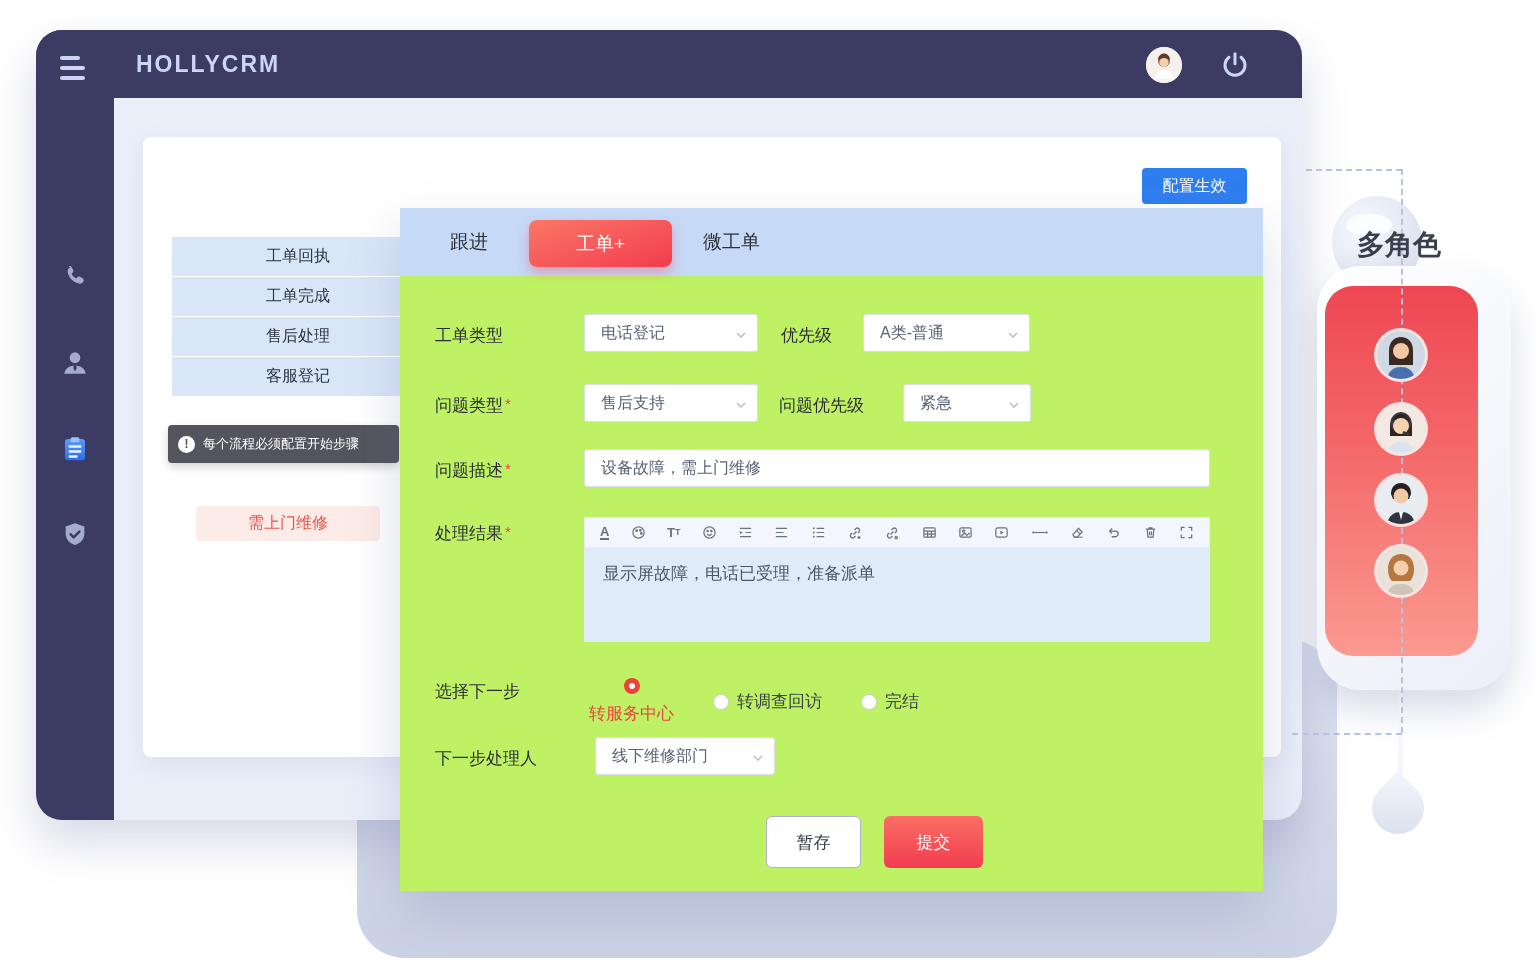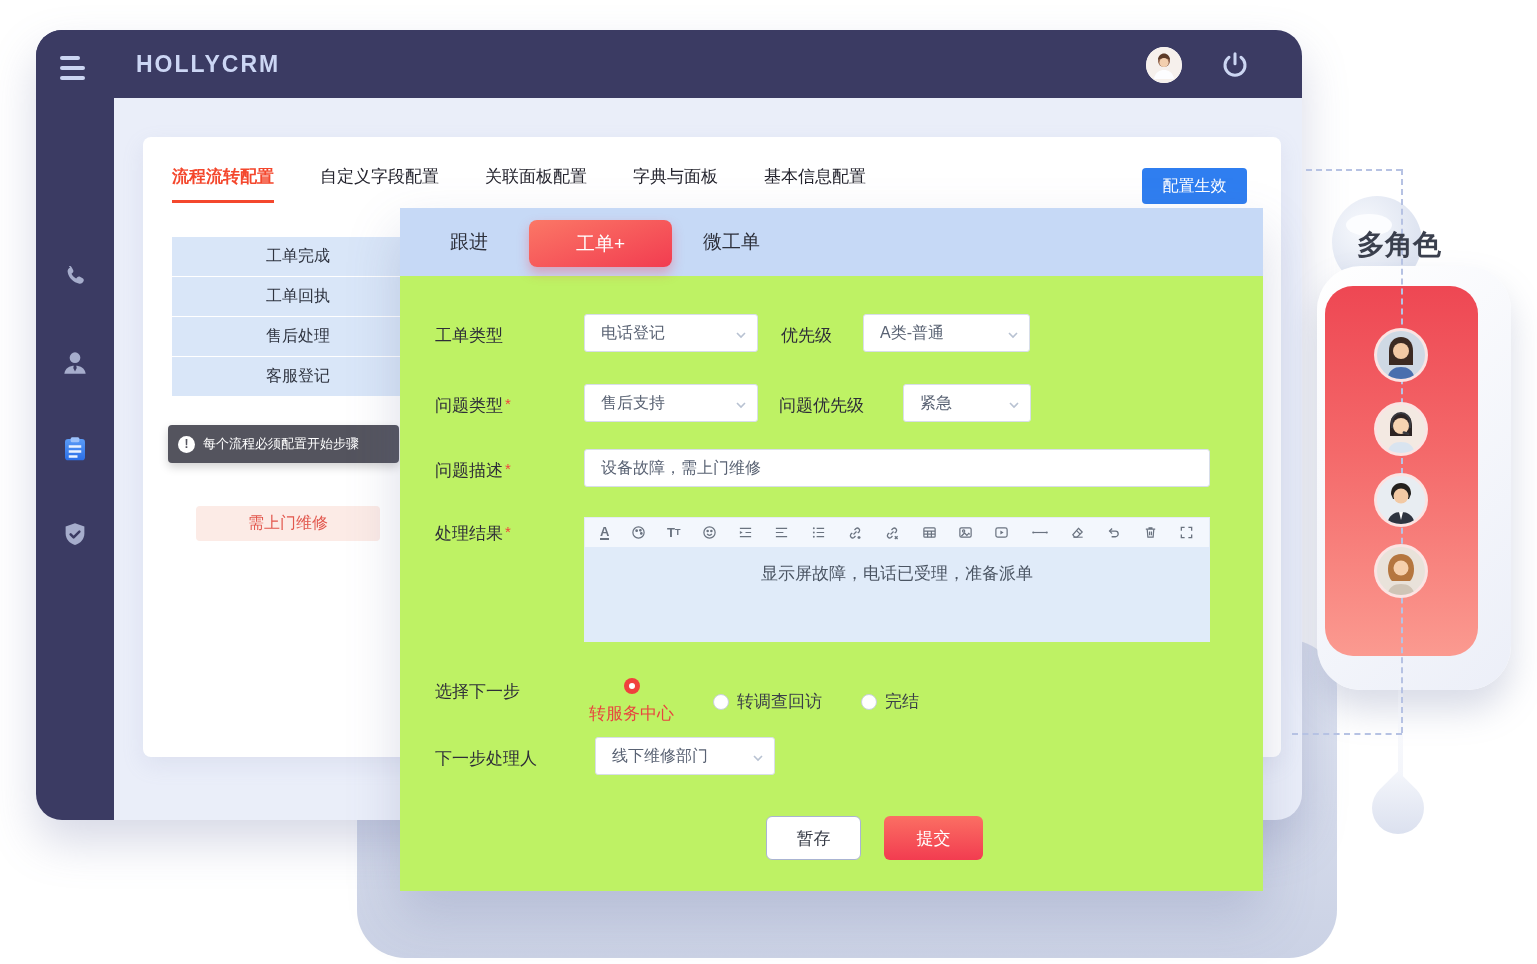--- a/index.html
+++ b/index.html
@@ -57,28 +57,28 @@
   .req:after { content:"*"; color:#f2413c; margin-left:2px; font-size:15px; vertical-align:2px; }
   .sel { position:absolute; height:38px; border:1px solid #d8dee9; border-radius:3px; background:#fff; display:flex;
     align-items:center; padding:0 30px 0 16px; font-size:16px; color:#596273; cursor:pointer; white-space:nowrap; }
   .sel svg { position:absolute; right:9px; top:13px; }
   .t-input { position:absolute; height:38px; border:1px solid #d8dee9; border-radius:3px; font-size:16px; color:#596273;
     padding:16px 16px; font-family:inherit; }
   .editor { position:absolute; left:184px; top:309px; width:626px; }
   .ed-toolbar { height:30px; background:#f3f7fd; border:1px solid #e4ebf5; border-bottom:none; display:flex;
     align-items:center; justify-content:space-between; padding:0 15px; color:#6a7380; }
   .ed-toolbar .tic { font-size:13px; line-height:1; cursor:pointer; display:flex; align-items:center; }
-  .ed-body { height:95px; background:#e0ebf9; padding:15px 19px; font-size:17px; color:#4b5563;text-align:center; }
+  .ed-body { height:95px; background:#e0ebf9; padding:15px 19px; font-size:17px; color:#4b5563; }
   .radio-row { position:absolute; top:470px; left:189px; display:flex; align-items:center; gap:39px; }
   .radio { display:flex; align-items:center; gap:8px; cursor:pointer; font-size:17px; color:#3a3f48; }
   .radio .dot { width:16px; height:16px; border-radius:50%; border:1px solid #c8d0dc; background:#fff; flex:none; }
   .radio.on { color:#e8453f; font-weight:normal;flex-direction:column; }
   .radio.on .dot { border:none; background:#f0413d; position:relative; }
   .radio.on .dot:after { content:""; position:absolute; left:5px; top:5px; width:6px; height:6px; border-radius:50%; background:#fff; }
-  .m-foot-btn { position:absolute; top:608px; height:44px; border-radius:6px; font-size:17px; cursor:pointer; }
+  .m-foot-btn { position:absolute; top:608px; height:52px; border-radius:6px; font-size:17px; cursor:pointer; }
   .btn-save { left:366px; width:95px; background:#fff; border:1px solid #aab4d2; color:#343944; }
   .btn-submit { left:484px; width:99px; border:none; color:#fff; background:linear-gradient(180deg,#fb6f63 0%,#f23c50 100%); }
 
   
   .dash { position:absolute; z-index:4; border-color:#b6c2e3; }
   .dash.h { border-top:2px dashed #b6c2e3; height:0; }
   .dash.v { border-left:2px dashed #b6c2e3; width:0; }
   .cloud { position:absolute; left:1332px; top:196px; width:90px; height:92px; border-radius:50%;
     background:radial-gradient(circle at 35% 35%, #f7f9fd 0%, #dde3f0 70%); z-index:2; }
   .cloud:after { content:""; position:absolute; left:14px; top:18px; width:46px; height:22px; border-radius:50%; background:#fcfdff; }
@@ -154,32 +154,25 @@
     <div class="side-ic">
       <svg width="30" height="30" viewBox="0 0 24 24" fill="#a6adcc">
           <path d="M12 2.5l7.5 2.7v5.3c0 4.8-3.2 8-7.5 9.5-4.3-1.5-7.5-4.7-7.5-9.5V5.2z"></path>
           <path d="M8.5 11.5l2.4 2.4 4.6-4.6" fill="none" stroke="#3b3b63" stroke-width="2" stroke-linecap="round" stroke-linejoin="round"></path>
         </svg>
     </div>
   </div>
 </div>
 
 <div class="config-card">
-  <div class="cfg-tabs">
-    <div class="cfg-tab active">流程流转配置</div>
-    <div class="cfg-tab">自定义字段配置</div>
-    <div class="cfg-tab">关联面板配置</div>
-    <div class="cfg-tab">字典与面板</div>
-    <div class="cfg-tab">基本信息配置</div>
-  </div>
   <button class="apply-btn">配置生效</button>
 
   <div class="step-list">
+    <div class="step-row">工单回执</div>
     <div class="step-row">工单完成</div>
-    <div class="step-row">工单回执</div>
     <div class="step-row">售后处理</div>
     <div class="step-row">客服登记</div>
   </div>
 
   <div class="flow-tip">
     <span class="bang">!</span>
     <span class="txt">每个流程必须配置开始步骤</span>
   </div>
   <button class="add-step-btn">需上门维修</button>
 </div>

